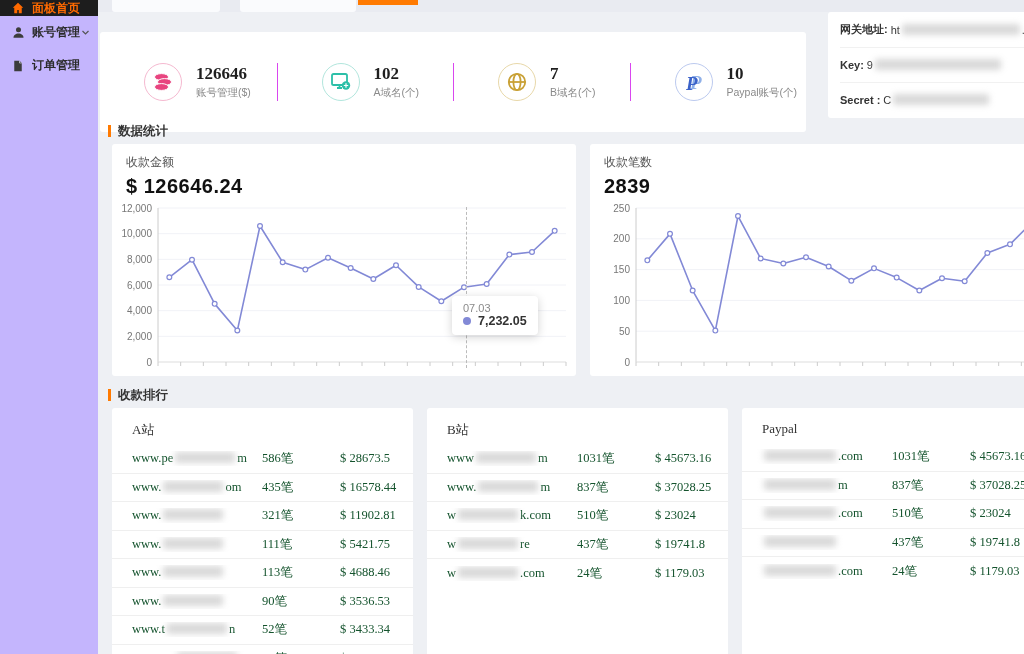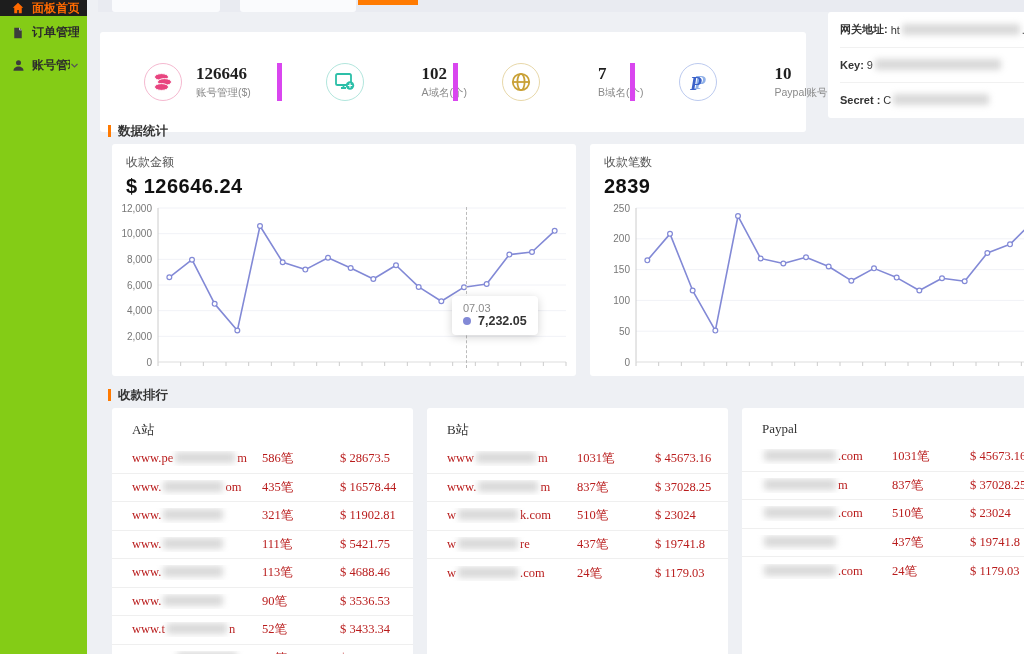--- a/index.html
+++ b/index.html
@@ -1,41 +1,41 @@
 <!DOCTYPE html>
 <html><head>
 <meta charset="utf-8">
 <style>
   * { margin:0; padding:0; box-sizing:border-box; }
   html,body { width:1024px; height:654px; overflow:hidden; }
   body { font-family:"Liberation Sans", sans-serif; }
   .viewport { position:relative; width:1024px; height:654px; background:#eef0f4; overflow:hidden; }
 
   
-  .sidebar { position:absolute; left:0; top:0; width:87px; height:654px; background:#84cc16; z-index:5; }
+  .sidebar { position:absolute; left:0; top:0; width:98px; height:654px; background:#c4b5fd; z-index:5; }
   .side-item { display:flex; align-items:center; height:33px; padding:0 8px 0 11px; cursor:pointer; color:#2b2b2b; font-size:12px; font-weight:bold; }
   .side-item .ico { width:14px; height:14px; margin-right:7px; display:flex; align-items:center; justify-content:center; flex:none; }
   .side-item .lbl { flex:1; white-space:nowrap; overflow:hidden; }
   .side-item.active { height:16px; background:#1d1d1d; color:#ff6a00; }
   .side-item .chev { flex:none; }
 
   
   .topstrip { position:absolute; left:98px; top:0; width:926px; height:12px; background:#e9ebf1; }
   .chip { position:absolute; top:0; height:12px; background:#fafbfd; border-radius:0 0 3px 3px; }
   .chip.c1 { left:14px; width:108px; }
   .chip.c2 { left:142px; width:116px; }
   .chip.active { left:260px; width:60px; height:5px; background:#ff7a01; border-radius:0; }
 
   
   .card { position:absolute; background:#fff; border-radius:3px; }
 
   
   .stats-card { left:100px; top:32px; width:706px; height:100px; display:flex;align-items:center; }
   .stat-cell { position:relative; width:25%; display:flex; align-items:center; padding-left:44px; }
-  .stat-cell + .stat-cell { border-left:5px solid #d946ef;gap:44px; }
+  .stat-cell + .stat-cell { border-left:1px solid #d946ef; }
   .stat-ring { width:38px; height:38px; border-radius:50%; border:1px solid; display:flex; align-items:center; justify-content:center; flex:none; }
   .stat-txt { margin-left:14px; }
   .stat-num { font-family:"Liberation Serif", serif; font-weight:bold; font-size:17px; color:#1f1f1f; line-height:19px; }
   .stat-lbl { font-size:10.5px; color:#8a8a8a; margin-top:3px; white-space:nowrap; }
 
   
   .gateway-card { left:828px; top:12px; width:206px; height:106px; padding:0 0 0 12px; }
   .gw-row { position:relative; height:35px; display:flex; align-items:center; font-size:11px; color:#333; white-space:nowrap; }
   .gw-row + .gw-row { border-top:1px solid #f1f1f1; }
   .gw-lbl { font-weight:bold; margin-right:3px; }
@@ -59,21 +59,21 @@
   .tt-row { display:flex; align-items:center; }
   .tt-dot { width:8px; height:8px; border-radius:50%; background:#8289d6; margin-right:7px; flex:none; }
   .tt-val { font-size:12.5px; font-weight:bold; color:#333; }
 
   
   .table-card { top:408px; width:301px; height:252px; font-family:"Liberation Serif", serif; }
   .table-card.t0 { left:112px; }
   .table-card.t1 { left:427px; }
   .table-card.t2 { left:742px; }
   .tbl-title { padding:13px 0 6px 20px; font-size:13px; color:#333; }
-  .trow { display:flex; align-items:center; height:28.5px; font-size:12.5px; color:#b91c1c; border-bottom:1px solid #efefef; }
+  .trow { display:flex; align-items:center; height:28.5px; font-size:12.5px; color:#14532d; border-bottom:1px solid #efefef; }
   .trow:last-child { border-bottom:none; }
   .td-domain { width:150px; padding-left:20px; white-space:nowrap; overflow:hidden; }
   .td-count { width:78px; }
   .td-amount { flex:1; }
   svg { display:block; }
 </style>
 </head>
 <body>
 
 <div class="viewport">
@@ -82,40 +82,40 @@
       <div class="side-item active">
         <span class="ico">
           <svg width="12" height="12" viewBox="0 0 16 16">
             <path d="M8 1L1 7.5h2V15h4v-4.5h2V15h4V7.5h2z" fill="#ff6a00"></path>
           </svg>
         </span>
         <span class="lbl">面板首页</span>
       </div>
       <div class="side-item">
         <span class="ico">
-          <svg width="12" height="12" viewBox="0 0 16 16">
-            <path d="M3 1h7l3 3v11H3z" fill="#3c3c3c"></path>
-            <path d="M10 1v3h3" fill="none" stroke="#d3d6dc" stroke-width="1"></path>
-          </svg>
-        </span>
-        <span class="lbl">订单管理</span>
-      </div>
-      <div class="side-item">
-        <span class="ico">
           <svg width="13" height="13" viewBox="0 0 16 16">
             <circle cx="8" cy="4.6" r="3.1" fill="#3c3c3c"></circle>
             <path d="M1.8 14.5c0-3.2 2.8-5.2 6.2-5.2s6.2 2 6.2 5.2z" fill="#3c3c3c"></path>
           </svg>
         </span>
         <span class="lbl">账号管理</span>
         <span class="chev">
           <svg width="9" height="9" viewBox="0 0 12 12">
             <path d="M2 4l4 4 4-4" fill="none" stroke="#555" stroke-width="1.6"></path>
           </svg>
         </span>
+      </div>
+      <div class="side-item">
+        <span class="ico">
+          <svg width="12" height="12" viewBox="0 0 16 16">
+            <path d="M3 1h7l3 3v11H3z" fill="#3c3c3c"></path>
+            <path d="M10 1v3h3" fill="none" stroke="#d3d6dc" stroke-width="1"></path>
+          </svg>
+        </span>
+        <span class="lbl">订单管理</span>
       </div>
     </aside>
 
   <div class="topstrip">
     <div class="chip c1"></div>
     <div class="chip c2"></div>
     <div class="chip active"></div>
   </div>
 
   <section class="card stats-card" id="stats">

